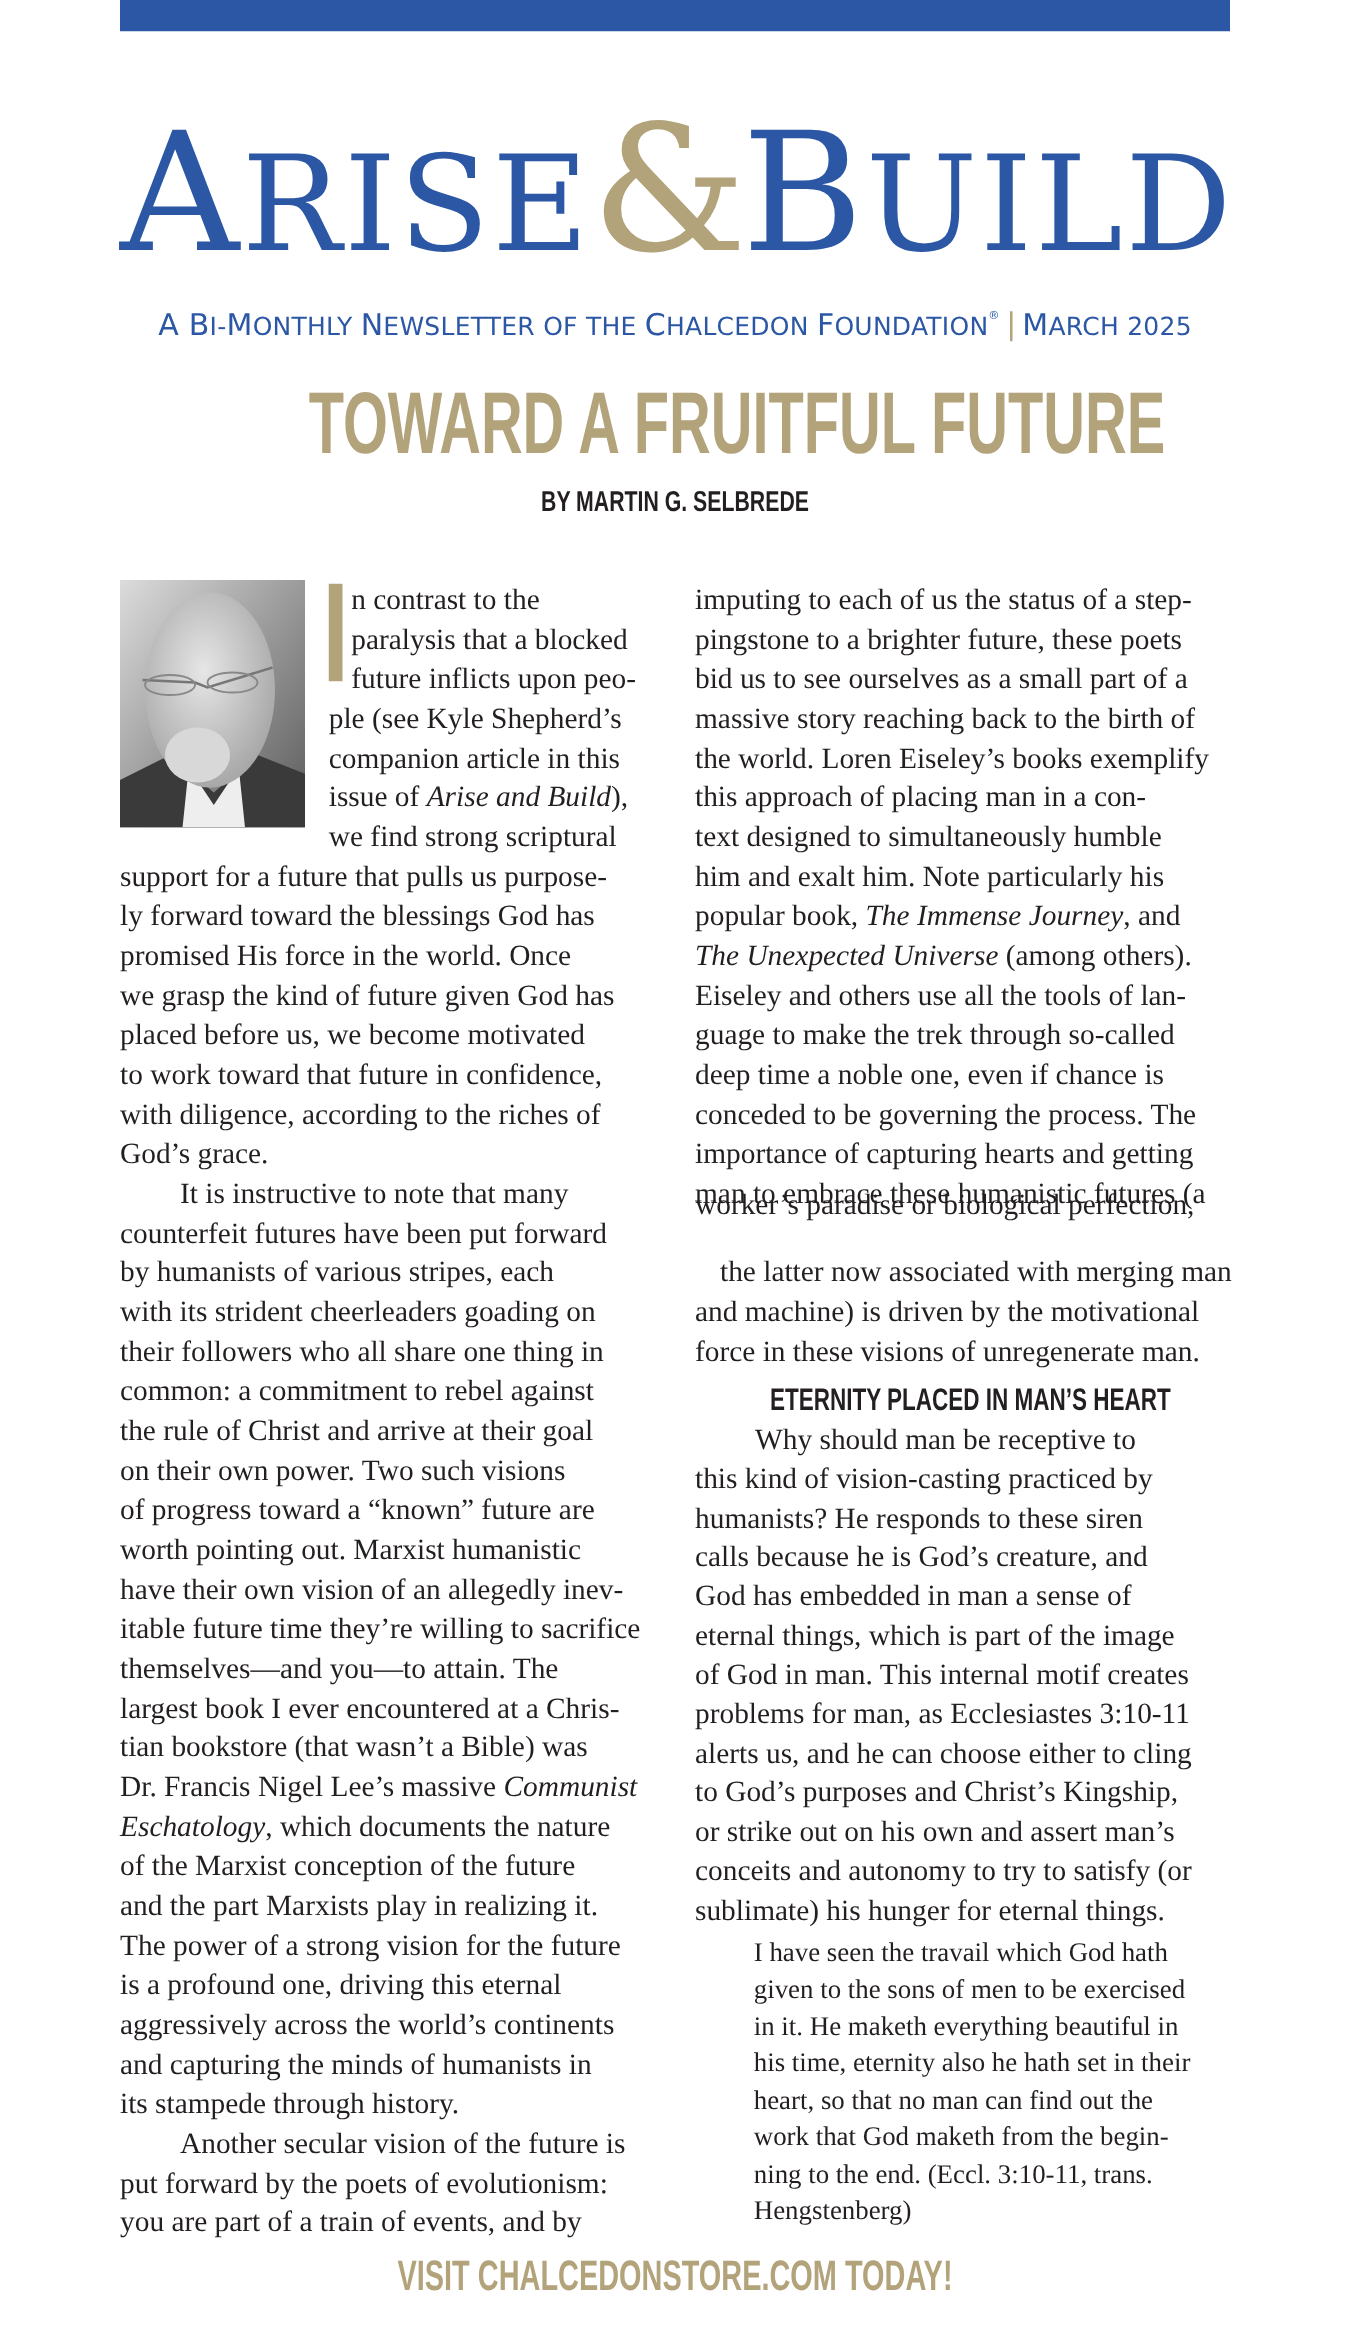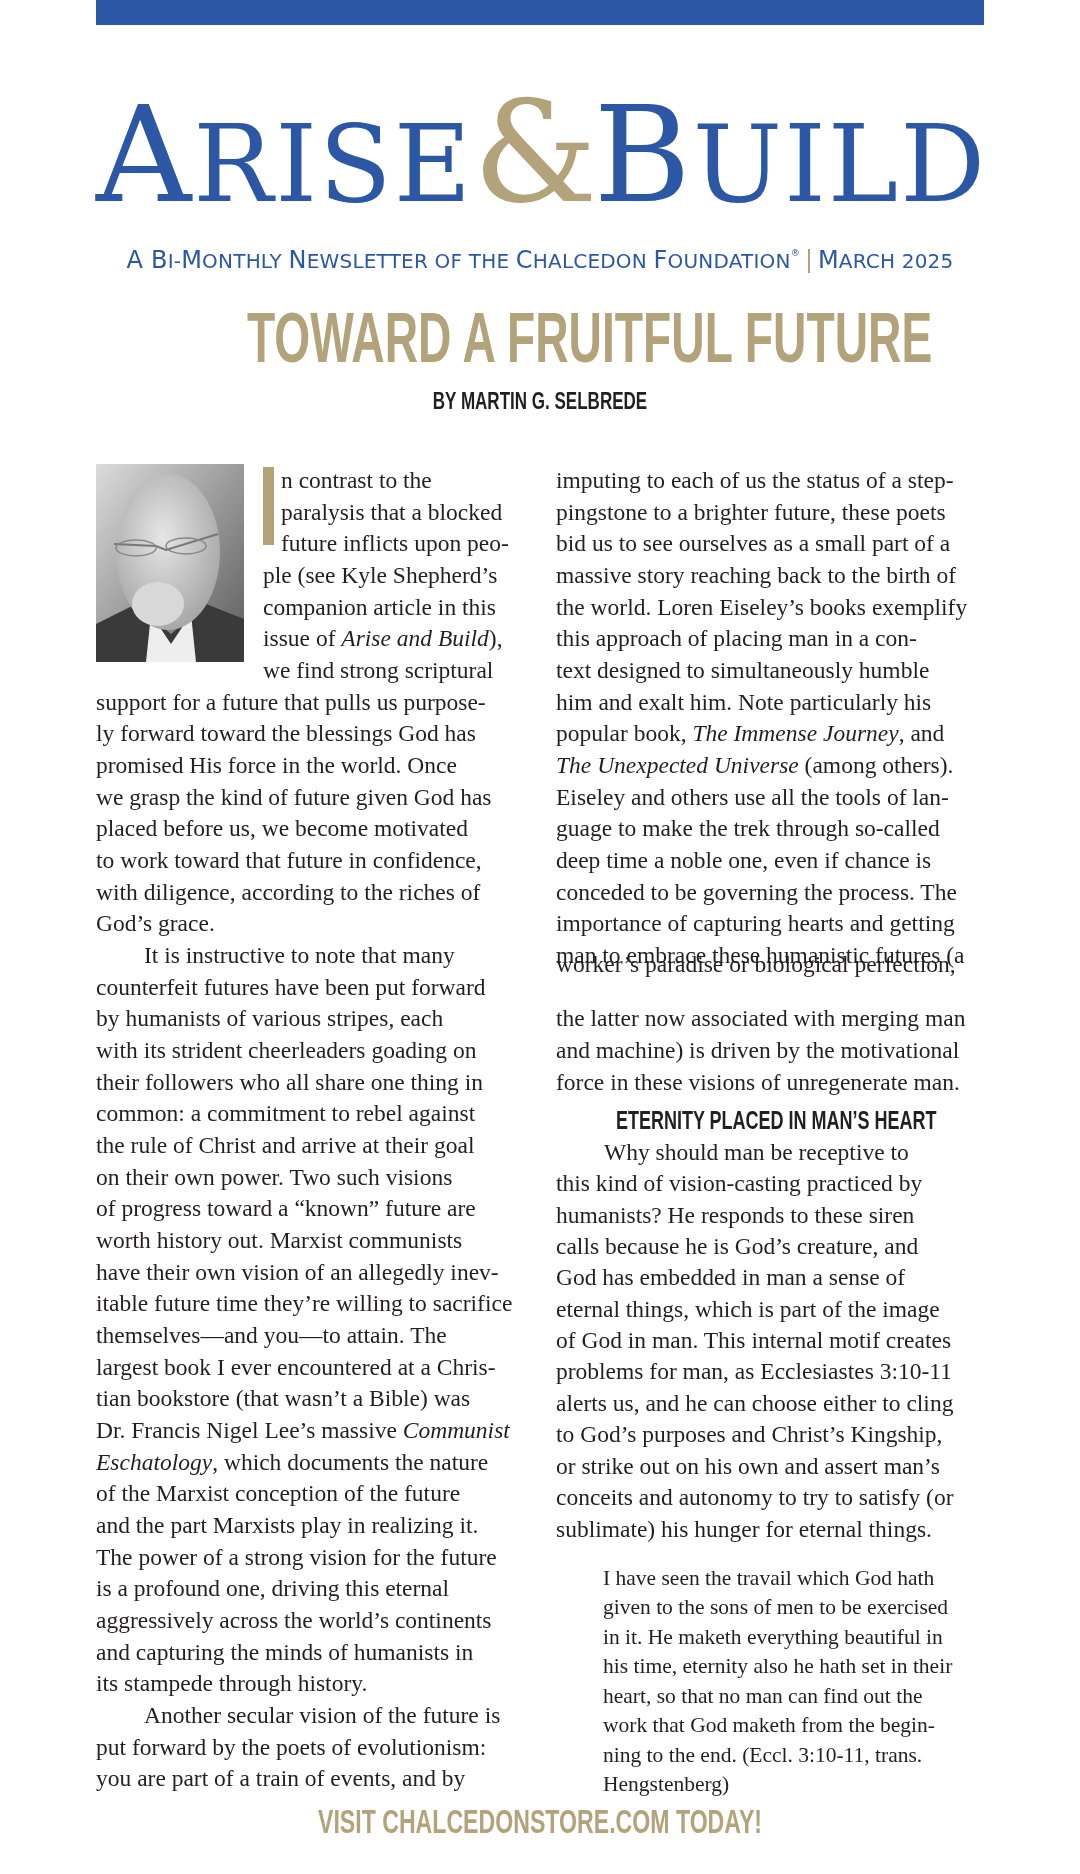--- a/index.html
+++ b/index.html
@@ -11,21 +11,21 @@
   .masthead .amp { font-size:140px; color:#b3a37b; line-height:125px; letter-spacing:-4px; }
   .subtitle { position:absolute; left:96px; top:246px; width:888px; text-align:center; white-space:nowrap; color:#2b57a5; font-family:"DejaVu Sans", sans-serif; font-size:20px; letter-spacing:0.2px; }
   .subtitle .cap { font-size:24px; }
   .subtitle .sep { display:inline-block; width:2px; height:24px; background:#b3a37b; vertical-align:-5px; margin:0 8px; }
   .subtitle sup { font-size:9px; vertical-align:top; position:relative; top:2px; }
   .title { position:absolute; left:96px; top:300px; width:888px; text-align:center; color:#b3a37b; font-family:"Liberation Sans", sans-serif; font-weight:bold; font-size:70px; line-height:76px; transform:scaleX(0.66); transform-origin:center; white-space:nowrap; }
   .byline { position:absolute; left:96px; top:388px; width:888px; text-align:center; color:#231f20; font-family:"Liberation Sans", sans-serif; font-weight:bold; font-size:23px; transform:scaleX(0.74); transform-origin:center; white-space:nowrap; }
   .photo { position:absolute; left:96px; top:464px; width:148px; height:198px; overflow:hidden; background:#8a8a8a; }
   .dropcap { position:absolute; left:263px; top:467px; width:11px; height:78px; background:#b3a37b; }
   .ln { position:absolute; height:31px; line-height:31px; font-size:23.5px; white-space:nowrap; color:#231f20; }
-  .bq { position:absolute; height:29px; line-height:29px; font-size:21.5px; white-space:nowrap; color:#231f20;margin-top:16px; }
+  .bq { position:absolute; height:29px; line-height:29px; font-size:21.5px; white-space:nowrap; color:#231f20; }
   .ind { text-indent:48px; }
   .subhead { position:absolute; left:556px; top:1106px; width:428px; text-align:center; font-family:"Liberation Sans", sans-serif; font-weight:bold; font-size:25px; color:#231f20; transform:scaleX(0.72); transform-origin:center; white-space:nowrap; }
   .footer { position:absolute; left:96px; top:1802px; width:888px; text-align:center; color:#b3a37b; font-family:"Liberation Sans", sans-serif; font-weight:bold; font-size:34px; transform:scaleX(0.68); transform-origin:center; white-space:nowrap; }
   i { font-style:italic; }
 </style>
 </head>
 <body>
 
 <div class="topbar"></div>
 
@@ -79,21 +79,21 @@
   <div class="ln" style="left:96px;top:908px">God’s grace.</div>
   <div class="ln ind" style="left:96px;top:940px">It is instructive to note that many</div>
   <div class="ln" style="left:96px;top:972px">counterfeit futures have been put forward</div>
   <div class="ln" style="left:96px;top:1003px">by humanists of various stripes, each</div>
   <div class="ln" style="left:96px;top:1035px">with its strident cheerleaders goading on</div>
   <div class="ln" style="left:96px;top:1067px">their followers who all share one thing in</div>
   <div class="ln" style="left:96px;top:1098px">common: a commitment to rebel against</div>
   <div class="ln" style="left:96px;top:1130px">the rule of Christ and arrive at their goal</div>
   <div class="ln" style="left:96px;top:1162px">on their own power. Two such visions</div>
   <div class="ln" style="left:96px;top:1193px">of progress toward a “known” future are</div>
-  <div class="ln" style="left:96px;top:1225px">worth history out. Marxist communists</div>
+  <div class="ln" style="left:96px;top:1225px">worth pointing out. Marxist humanistic</div>
   <div class="ln" style="left:96px;top:1257px">have their own vision of an allegedly inev-</div>
   <div class="ln" style="left:96px;top:1288px">itable future time they’re willing to sacrifice</div>
   <div class="ln" style="left:96px;top:1320px">themselves—and you—to attain. The</div>
   <div class="ln" style="left:96px;top:1352px">largest book I ever encountered at a Chris-</div>
   <div class="ln" style="left:96px;top:1383px">tian bookstore (that wasn’t a Bible) was</div>
   <div class="ln" style="left:96px;top:1415px"><span>Dr. Francis Nigel Lee’s massive </span><i>Communist</i></div>
   <div class="ln" style="left:96px;top:1447px"><i>Eschatology</i><span>, which documents the nature</span></div>
   <div class="ln" style="left:96px;top:1478px">of the Marxist conception of the future</div>
   <div class="ln" style="left:96px;top:1510px">and the part Marxists play in realizing it.</div>
   <div class="ln" style="left:96px;top:1542px">The power of a strong vision for the future</div>
@@ -117,21 +117,21 @@
   <div class="ln" style="left:556px;top:687px">him and exalt him. Note particularly his</div>
   <div class="ln" style="left:556px;top:718px"><span>popular book, </span><i>The Immense Journey</i><span>, and</span></div>
   <div class="ln" style="left:556px;top:750px"><i>The Unexpected Universe</i><span> (among others).</span></div>
   <div class="ln" style="left:556px;top:782px">Eiseley and others use all the tools of lan-</div>
   <div class="ln" style="left:556px;top:813px">guage to make the trek through so-called</div>
   <div class="ln" style="left:556px;top:845px">deep time a noble one, even if chance is</div>
   <div class="ln" style="left:556px;top:877px">conceded to be governing the process. The</div>
   <div class="ln" style="left:556px;top:908px">importance of capturing hearts and getting</div>
   <div class="ln" style="left:556px;top:940px">man to embrace these humanistic futures (a</div>
   <div class="ln" style="left:556px;top:949px">worker’s paradise or biological perfection,</div>
-  <div class="ln" style="left:556px;top:1003px">the latter now associated with merging man</div>
+  <div class="ln" style="left:576px;top:1003px">the latter now associated with merging man</div>
   <div class="ln" style="left:556px;top:1035px">and machine) is driven by the motivational</div>
   <div class="ln" style="left:556px;top:1067px">force in these visions of unregenerate man.</div>
 
   <div class="subhead">ETERNITY PLACED IN MAN’S HEART</div>
 
   <div class="ln ind" style="left:556px;top:1137px">Why should man be receptive to</div>
   <div class="ln" style="left:556px;top:1168px">this kind of vision-casting practiced by</div>
   <div class="ln" style="left:556px;top:1200px">humanists? He responds to these siren</div>
   <div class="ln" style="left:556px;top:1231px">calls because he is God’s creature, and</div>
   <div class="ln" style="left:556px;top:1262px">God has embedded in man a sense of</div>

